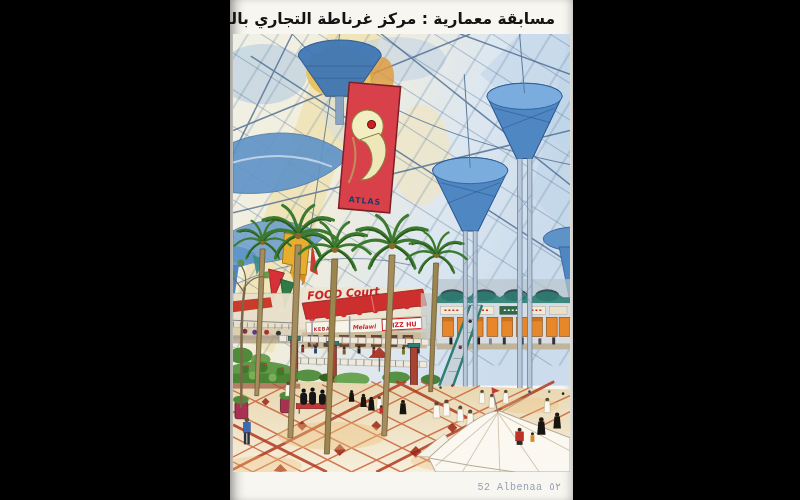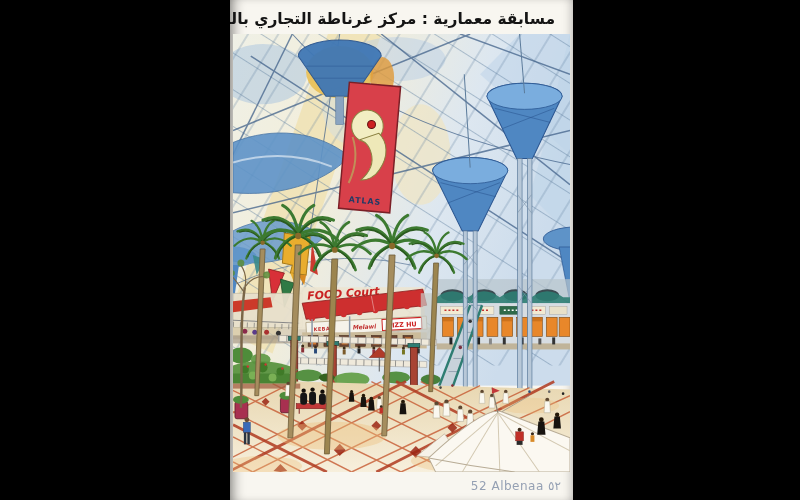--- a/index.html
+++ b/index.html
@@ -18,22 +18,23 @@
     direction:rtl;text-align:right;
     font-size:15.5px;font-weight:bold;color:#141414;line-height:26px;
     white-space:nowrap;overflow:hidden;
   }
   .artwork{
     position:absolute;left:3px;top:34px;width:337px;height:438px;
   }
   .artwork svg{display:block;width:100%;height:100%;}
   .page-footer{
     position:absolute;right:12px;bottom:7px;
-    font-size:12px;color:#8a97ad;letter-spacing:.5px;opacity:.9;
+    font-size:10px;color:#8a97ad;letter-spacing:.5px;opacity:.9;
     white-space:nowrap;
+    font-family:Liberation Mono, monospace;
   }
 </style>
 </head>
 <body>
 
 <div class="letterbox" style="position:absolute;inset:0;background:#000;"></div>
 
 <div class="page">
 
   <div class="page-title">مسابقة معمارية : مركز غرناطة التجاري بالرياض</div>

